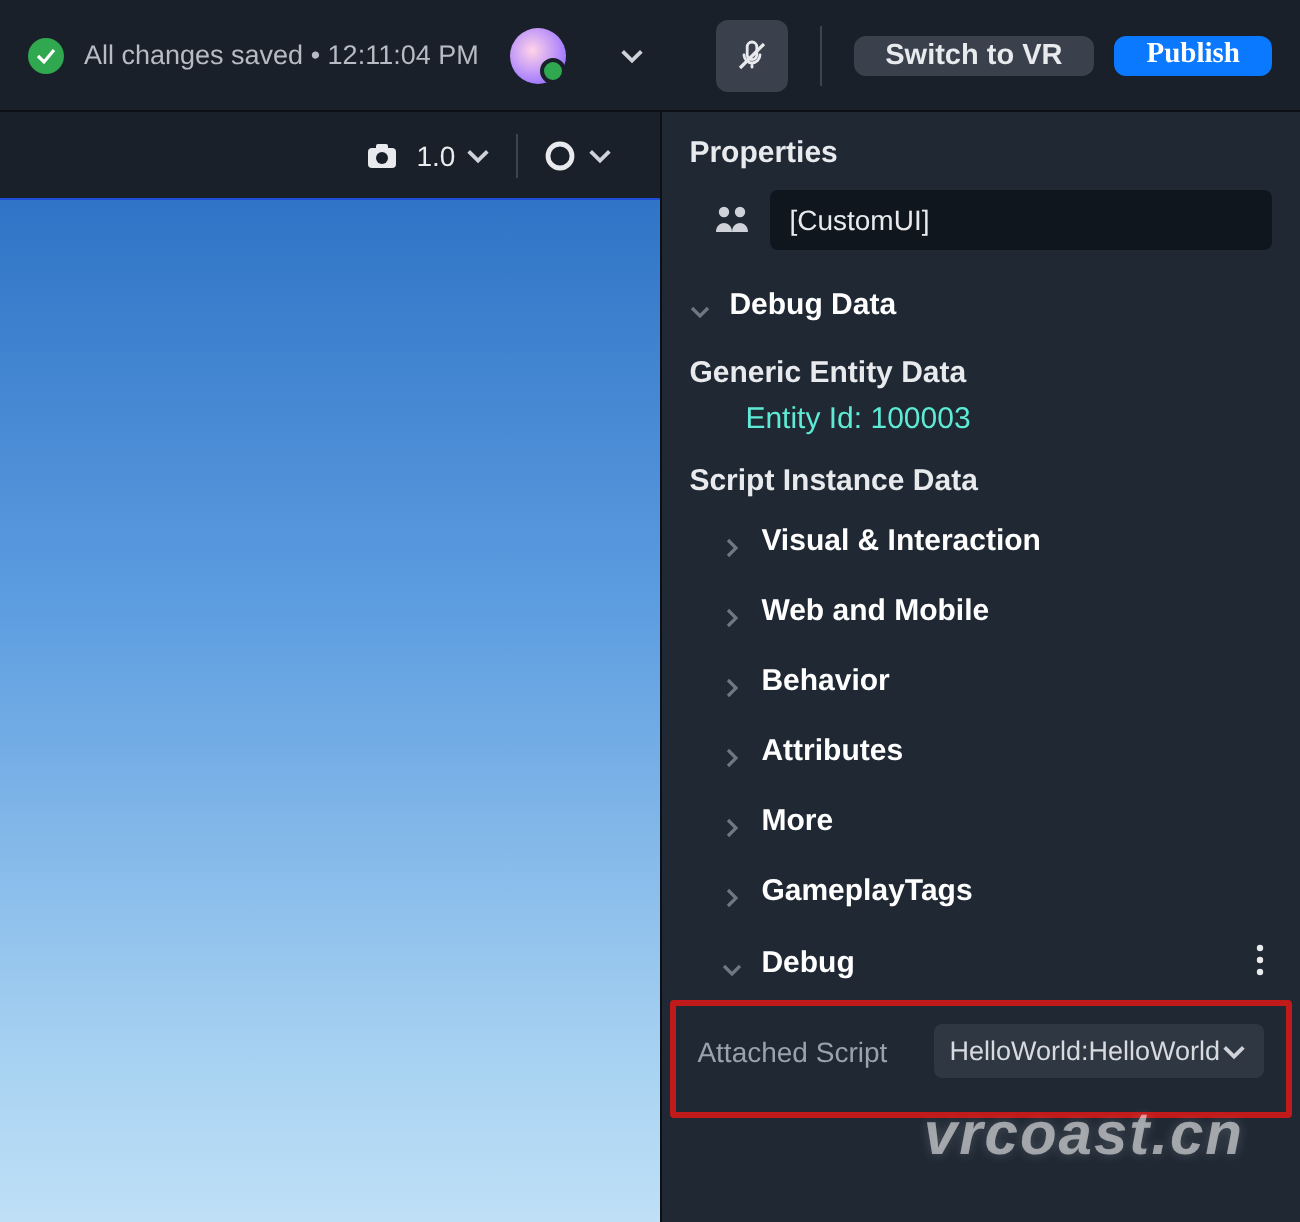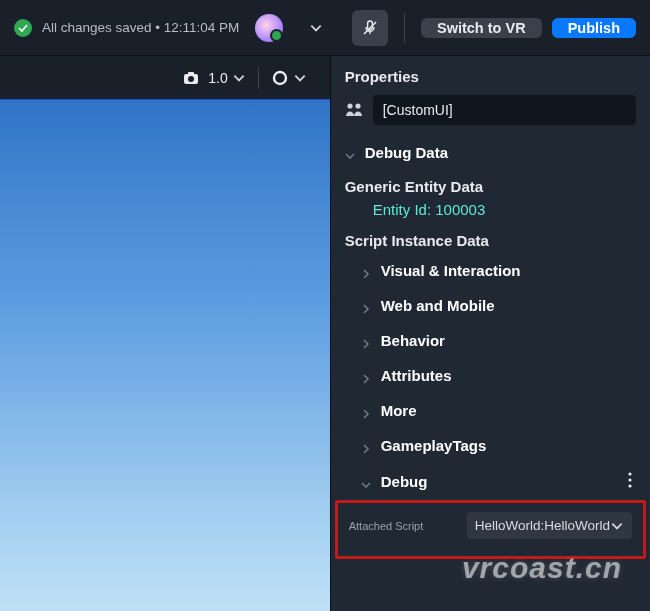--- a/index.html
+++ b/index.html
@@ -48,21 +48,21 @@
     display:flex; align-items:center; justify-content:center;
     cursor:pointer; flex-shrink:0;
   }
   .vdiv { width:1px; height:30px; background:#3d4450; margin:0 6px; flex-shrink:0;}
   .btn {
     height:20px; padding:0 16px; border-radius:6px;
     display:flex; align-items:center; justify-content:center;
     font-size:14.5px; font-weight:600; cursor:pointer; flex-shrink:0;
   }
   .btn-gray { background:#3a414d; color:#e8eaed; }
-  .btn-blue { background:#0a78ff; color:#fff; }
+  .btn-blue { background:#0a78ff; color:#fff;font-family:Liberation Serif, serif; }
   .flexgrow { flex:1; }
 
   
   .main { display:flex; height:555px; }
   .viewport-col { width:330px; display:flex; flex-direction:column; }
   .viewport-toolbar {
     height:44px; background:#1a2029;
     display:flex; align-items:center; justify-content:flex-end;
     padding:0 23px; gap:8px;
     border-bottom:1px solid #1d4ed8;
@@ -74,21 +74,21 @@
     background: linear-gradient(to bottom,#2f74c6 0%, #5d9de0 40%, #a9d3f2 85%,#bfe0f6 100%);
   }
 
   
   .panel {
     flex:1; background:#1f2833; display:flex; flex-direction:column;
     border-left:1px solid #0c1016;
     font-size:14px;
   }
   .panel-title { font-weight:700; font-size:15px; padding:12px 14px 10px;}
-  .name-row { display:flex; align-items:center; gap:10px; padding:0 14px 10px;}
+  .name-row { display:flex; align-items:center; gap:10px; padding:0 14px 10px;margin-left:12px;}
   .name-field {
     flex:1; background:#10161e; border-radius:4px; padding:7px 10px;
     font-size:14px; color:#e8eaed;
   }
   .section-row {
     display:flex; align-items:center; gap:10px; padding:9px 14px;
     cursor:pointer;
   }
   .section-row .label { font-weight:700; font-size:15px; color:#fff;}
   .arrow { width:10px; height:10px; flex-shrink:0; opacity:.65;}
@@ -99,21 +99,21 @@
   .more-icon { margin-left:auto; cursor:pointer; }
 
   .script-body { position:relative; padding:6px 14px 16px 14px;}
   .highlight-box{
     position:absolute; left:4px; right:4px; top:0; bottom:2px;
     border:3px solid #c11a1a; border-radius:2px; pointer-events:none;
   }
   .attached-row{
     display:flex; align-items:center; gap:8px; padding:6px 4px;
   }
-  .attached-label{ color:#9aa2ad; font-size:11px; min-width:110px;}
+  .attached-label{ color:#9aa2ad; font-size:14px; min-width:110px;}
   .attached-val{
     flex:1; background:#2f3742; border-radius:4px; padding:6px 8px;
     font-size:13.5px; color:#d7dbe0; display:flex; align-items:center; justify-content:space-between;
   }
 
   .watermark{
     position:absolute; right:28px; bottom:26px; pointer-events:none;
     font-size:30px; font-weight:700; letter-spacing:1px;
     color:rgba(255,255,255,0.55); font-style:italic;
     text-shadow:0 0 6px rgba(255,255,255,.2);

